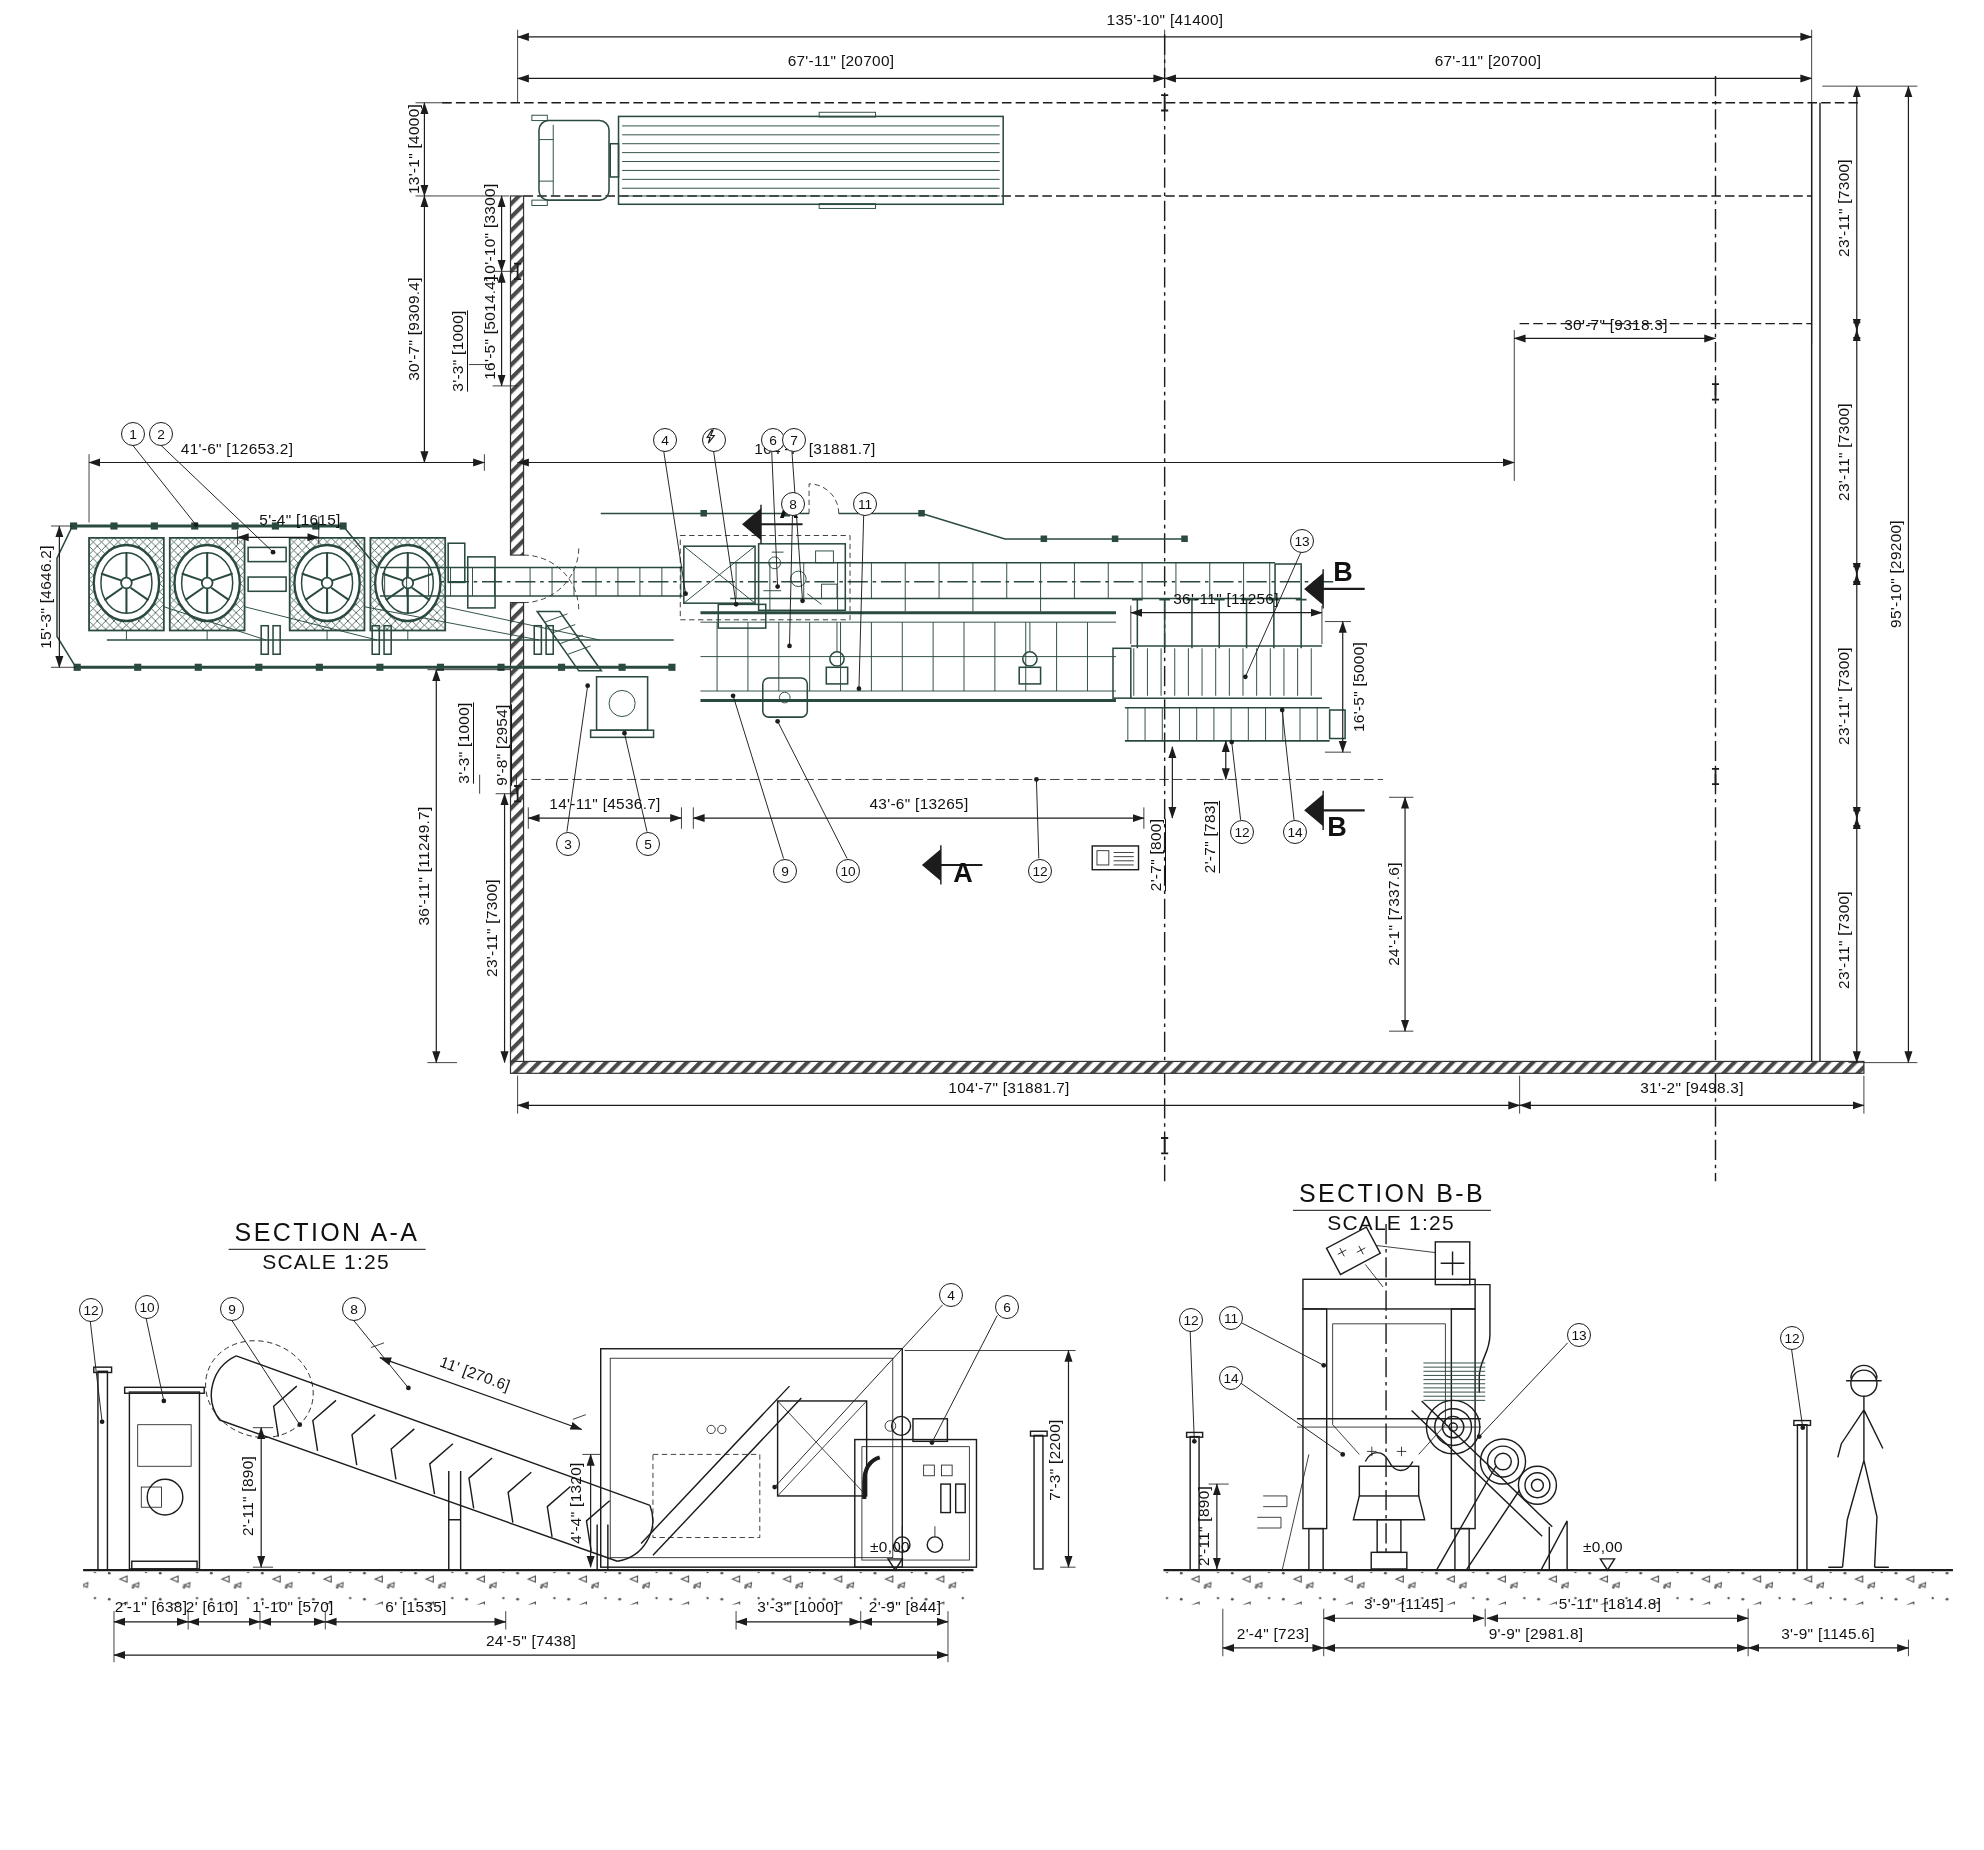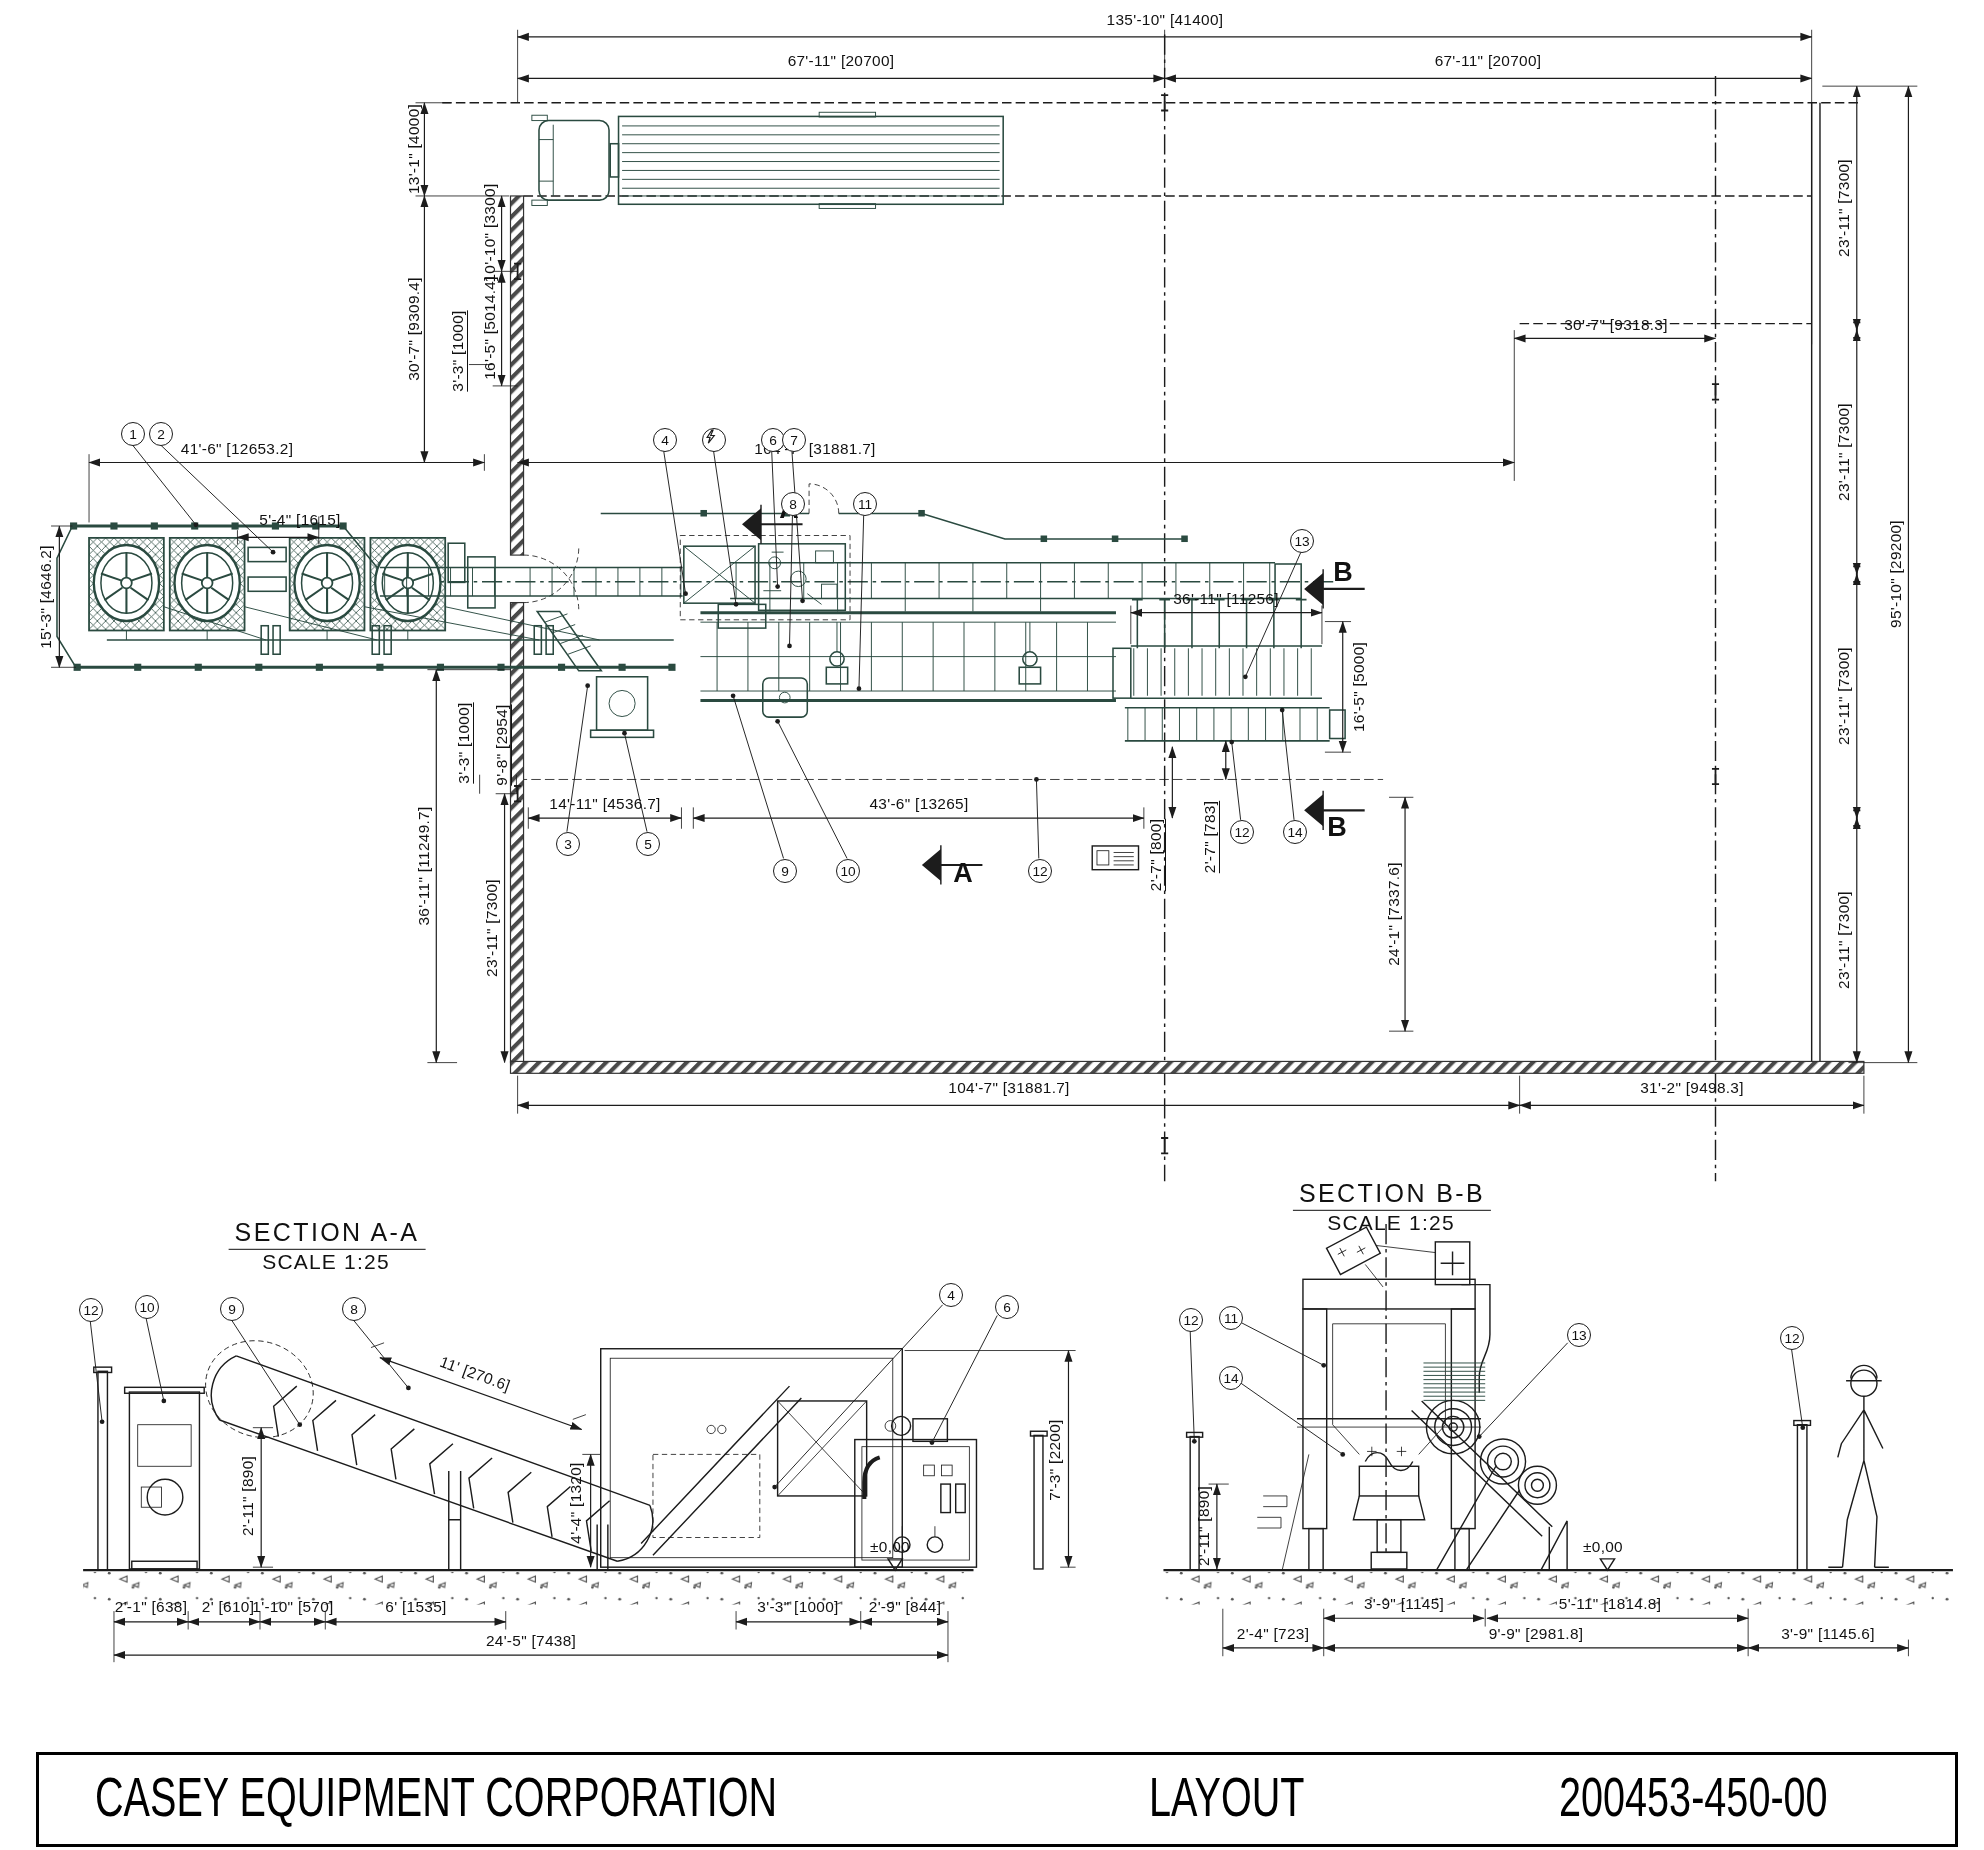--- a/index.html
+++ b/index.html
@@ -555,21 +555,21 @@
     </div>
 <div class="bal" style="left:1006px;top:1306px">
       <span>6</span>
     </div>
 <div class="dl rot" style="left:248px;top:1496px">2'-11" [890]</div>
 <div class="dl slant" style="left:475px;top:1374px">11' [270.6]</div>
 <div class="dl rot" style="left:576px;top:1503px">4'-4" [1320]</div>
 <div class="dl rot" style="left:1055px;top:1460px">7'-3" [2200]</div>
 <div class="dl" style="left:890px;top:1547px">±0,00</div>
 <div class="dl" style="left:151px;top:1607px">2'-1" [638]</div>
-<div class="dl" style="left:228px;top:1607px">2' [610]</div>
+<div class="dl" style="left:212px;top:1607px">2' [610]</div>
 <div class="dl" style="left:293px;top:1607px">1'-10" [570]</div>
 <div class="dl" style="left:416px;top:1607px">6' [1535]</div>
 <div class="dl" style="left:798px;top:1607px">3'-3" [1000]</div>
 <div class="dl" style="left:905px;top:1607px">2'-9" [844]</div>
 <div class="dl" style="left:531px;top:1641px">24'-5" [7438]</div>
 
 <div class="st" style="left:1392px;top:1195px">SECTION B-B</div>
 <div class="ss" style="left:1391px;top:1223px">SCALE 1:25</div>
 <div class="bal" style="left:1190px;top:1319px">
       <span>12</span>
@@ -587,20 +587,15 @@
       <span>12</span>
     </div>
 <div class="dl rot" style="left:1204px;top:1526px">2'-11" [890]</div>
 <div class="dl" style="left:1603px;top:1547px">±0,00</div>
 <div class="dl" style="left:1404px;top:1604px">3'-9" [1145]</div>
 <div class="dl" style="left:1610px;top:1604px">5'-11" [1814.8]</div>
 <div class="dl" style="left:1273px;top:1634px">2'-4" [723]</div>
 <div class="dl" style="left:1536px;top:1634px">9'-9" [2981.8]</div>
 <div class="dl" style="left:1828px;top:1634px">3'-9" [1145.6]</div>
 
-<div id="tblock">
-<span class="tb" style="left:56px">CASEY EQUIPMENT CORPORATION</span>
-<span class="tb" style="left:1110px">LAYOUT</span>
-<span class="tb" style="left:1520px">200453-450-00</span>
+
 </div>
 
-</div>
-
 
 </body></html>

